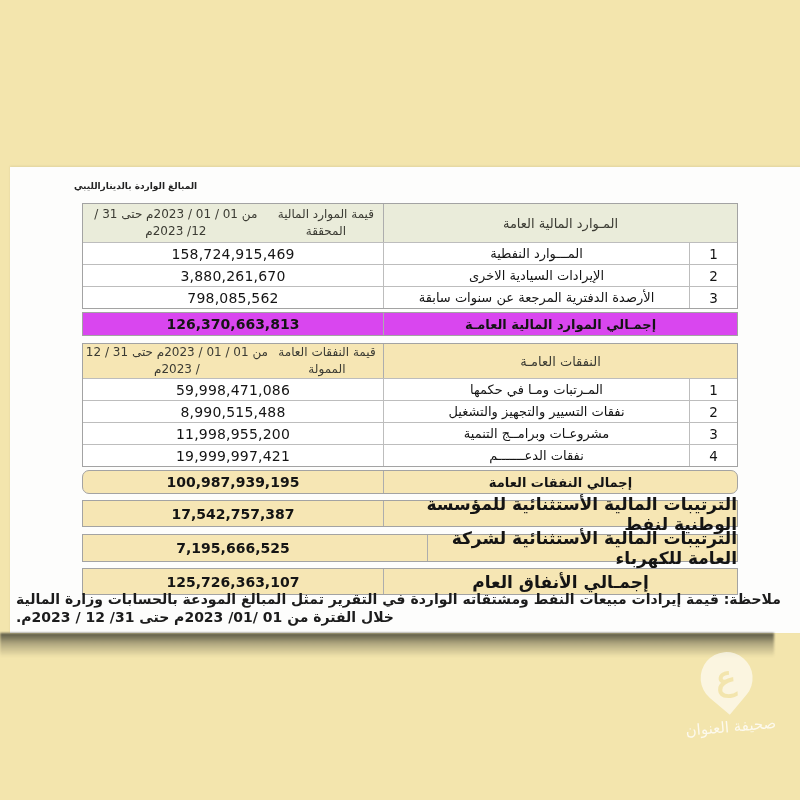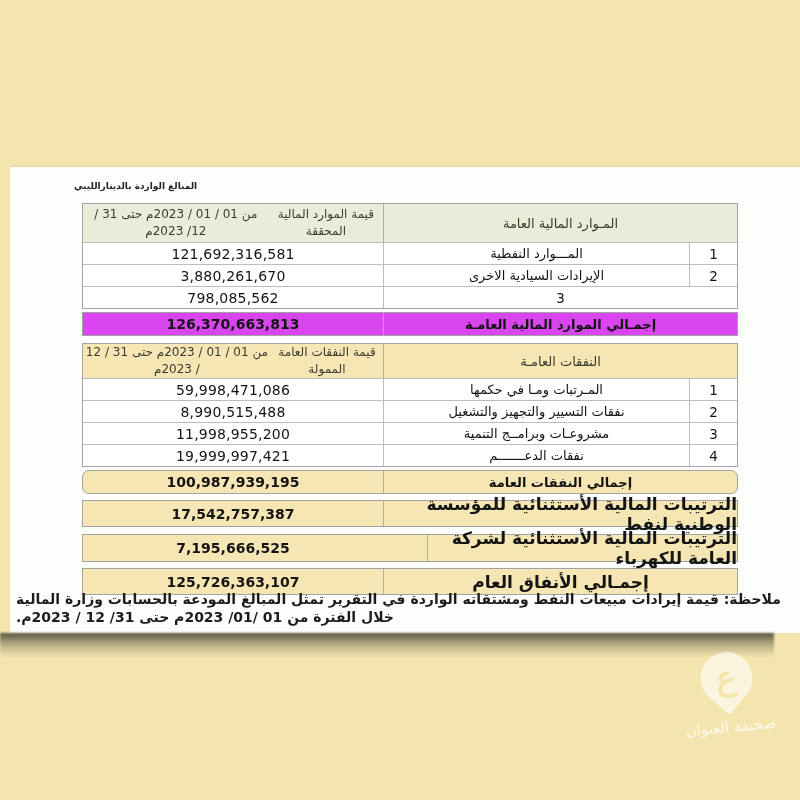--- a/index.html
+++ b/index.html
@@ -107,31 +107,32 @@
       <div class="tbl t1">
         <div class="thead green">
           <div class="head-val">
             <div>قيمة الموارد المالية المحققة</div>
             <div>من 01 / 01 / 2023م  حتى 31 /  12/ 2023م</div>
           </div>
           <div class="head-label">المـوارد المالية العامة</div>
         </div>
 
         <div class="trow">
-          <div class="cell val-cell">121,692,316,581</div>
+          <div class="cell val-cell">158,724,915,469</div>
           <div class="cell label-cell">المـــوارد النفطية</div>
           <div class="cell num-cell">1</div>
         </div>
         <div class="trow">
           <div class="cell val-cell">3,880,261,670</div>
           <div class="cell label-cell">الإيرادات السيادية الاخرى</div>
           <div class="cell num-cell">2</div>
         </div>
         <div class="trow">
           <div class="cell val-cell">798,085,562</div>
+          <div class="cell label-cell">الأرصدة الدفترية المرجعة عن سنوات سابقة</div>
           <div class="cell num-cell">3</div>
         </div>
       </div>
 
       <div class="totalrow green">
         <div class="t-val">126,370,663,813</div>
         <div class="t-label">إجمـالي الموارد المالية العامـة</div>
       </div>
 
       <div class="tbl t2">

